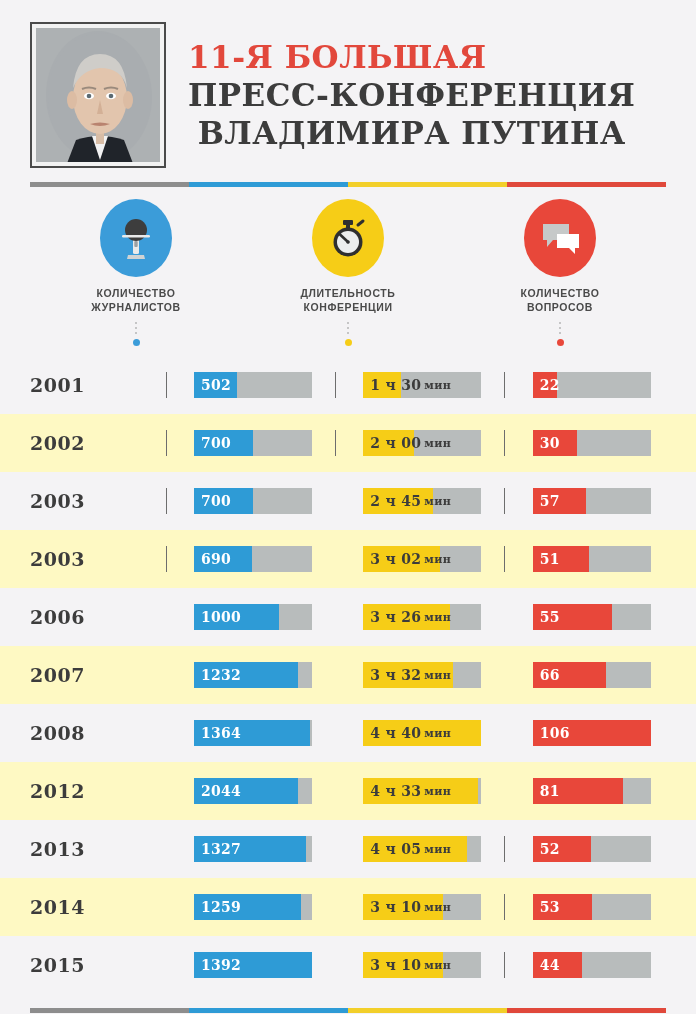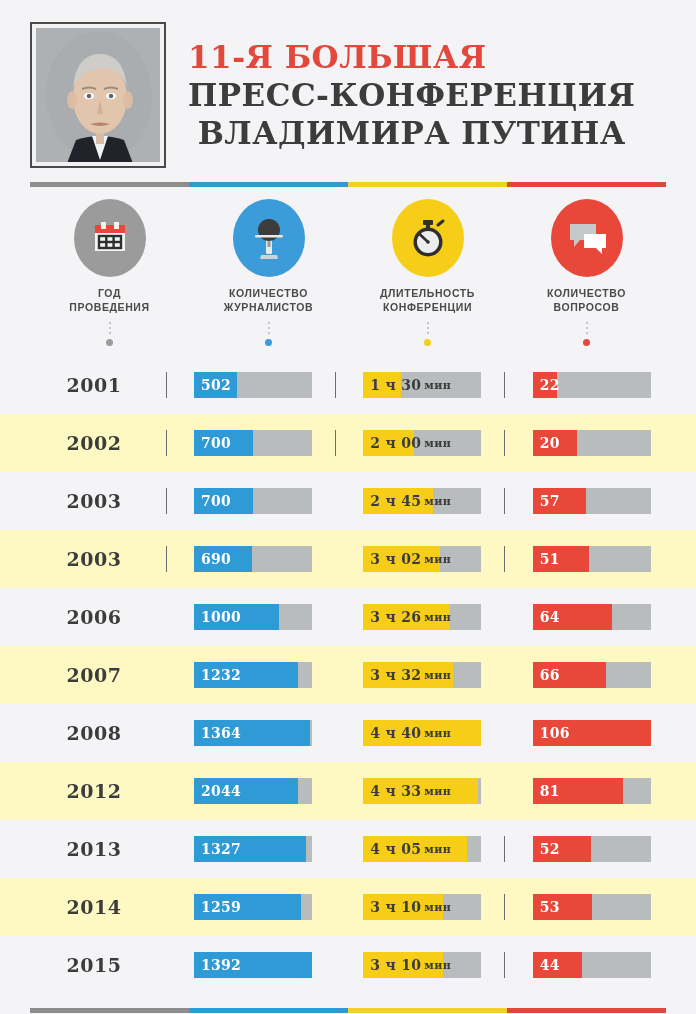--- a/index.html
+++ b/index.html
@@ -73,21 +73,21 @@
   .d-gray{background:#9b9b9b !important;}
   .d-blue{background:#3b9cd9 !important;}
   .d-yellow{background:#f6cd17 !important;}
   .d-red{background:#e8473a !important;}
 
   
   .rows{margin-top:10px;}
   .row{display:flex;align-items:center;height:58px;padding:0 30px;box-sizing:border-box;}
   .row.alt{background:#fef9c3;}
   .year{
-    width:128px;flex:0 0 128px;text-align:center;
+    width:128px;flex:0 0 128px;
     font-size:19px;font-weight:bold;color:#3c3c3c;letter-spacing:0.5px;
     font-family:"DejaVu Serif","Liberation Serif",serif;
   }
   .cell{flex:1;display:flex;align-items:center;gap:20px;}
   .tick{width:16px;flex:0 0 16px;display:flex;justify-content:center;}
   .tick span{display:block;width:1px;height:26px;background:#6d6d6d;}
   .tick.hidden span{background:transparent;}
   .track{
     position:relative;height:26px;width:118px;background:#b8bcbc;overflow:hidden;
   }
@@ -145,46 +145,20 @@
 
   <div class="rule">
     <div class="s-gray"></div>
     <div class="s-blue"></div>
     <div class="s-yellow"></div>
     <div class="s-red"></div>
   </div>
 
   <div class="cols">
 
-    <div class="col">
-      <div class="circ c-gray">
-        <svg width="44" height="44" viewBox="0 0 44 44">
-          <rect x="7" y="9" width="30" height="26" fill="#f3f3f3"></rect>
-          <rect x="7" y="9" width="30" height="8" fill="#e8473a"></rect>
-          <rect x="13" y="6" width="5" height="7" fill="#f3f3f3"></rect>
-          <rect x="26" y="6" width="5" height="7" fill="#f3f3f3"></rect>
-          <g stroke="#2f2f2f" stroke-width="2.4">
-            <rect x="11" y="20" width="22" height="12" fill="none"></rect>
-            <line x1="11" y1="26" x2="33" y2="26"></line>
-            <line x1="18.3" y1="20" x2="18.3" y2="32"></line>
-            <line x1="25.6" y1="20" x2="25.6" y2="32"></line>
-          </g>
-        </svg>
-      </div>
-      <div class="col-label">
-        <div>ГОД</div>
-        <div>ПРОВЕДЕНИЯ</div>
-      </div>
-      <div class="dots">
-        <i></i>
-          <i></i>
-          <i></i>
-          <i class="big d-gray"></i>
-      </div>
-    </div>
 
     <div class="col">
       <div class="circ c-blue">
         <svg width="44" height="48" viewBox="0 0 44 48">
           <rect x="19" y="20" width="6" height="20" rx="1.5" fill="#e9eaea"></rect>
           <rect x="20.3" y="27" width="3.4" height="6" rx="1" fill="#9aa0a3"></rect>
           <path d="M14 41 h16 l1 4 h-18 z" fill="#cfd3d4"></path>
           <circle cx="22" cy="16" r="11" fill="#3d3d3d"></circle>
           <path d="M8 22 q14 5 28 0 q-14 5 -28 0 z" fill="#e9eaea"></path>
           <rect x="8" y="21" width="28" height="2.6" rx="1.3" fill="#e9eaea"></rect>
@@ -297,21 +271,21 @@
             <div class="fill f-yellow" style="width: 42.8571%;"></div>
             <div class="val dark onfill">2 ч 00<span class="unit">мин</span></div>
           </div>
         </div>
         <div class="cell">
           <div class="tick">
             <span></span>
           </div>
           <div class="track">
             <div class="fill f-red" style="width: 37.7358%;"></div>
-            <div class="val white">20</div>
+            <div class="val white">30</div>
           </div>
         </div>
       </div>
       <div class="row">
         <div class="year">2003</div>
         <div class="cell">
           <div class="tick">
             <span></span>
           </div>
           <div class="track">
@@ -387,21 +361,21 @@
             <div class="fill f-yellow" style="width: 73.5714%;"></div>
             <div class="val dark onfill">3 ч 26<span class="unit">мин</span></div>
           </div>
         </div>
         <div class="cell">
           <div class="tick hidden">
             <span></span>
           </div>
           <div class="track">
             <div class="fill f-red" style="width: 66.9811%;"></div>
-            <div class="val white">64</div>
+            <div class="val white">55</div>
           </div>
         </div>
       </div>
       <div class="row alt">
         <div class="year">2007</div>
         <div class="cell">
           <div class="tick hidden">
             <span></span>
           </div>
           <div class="track">

